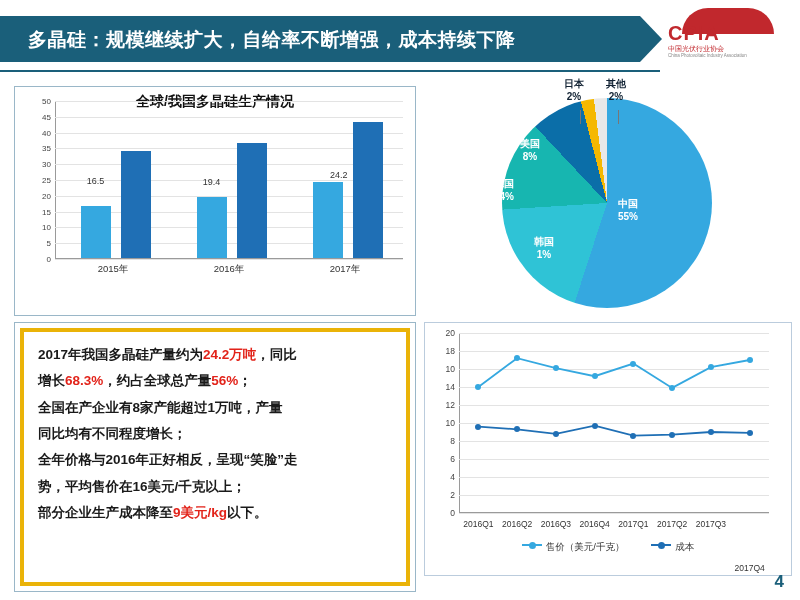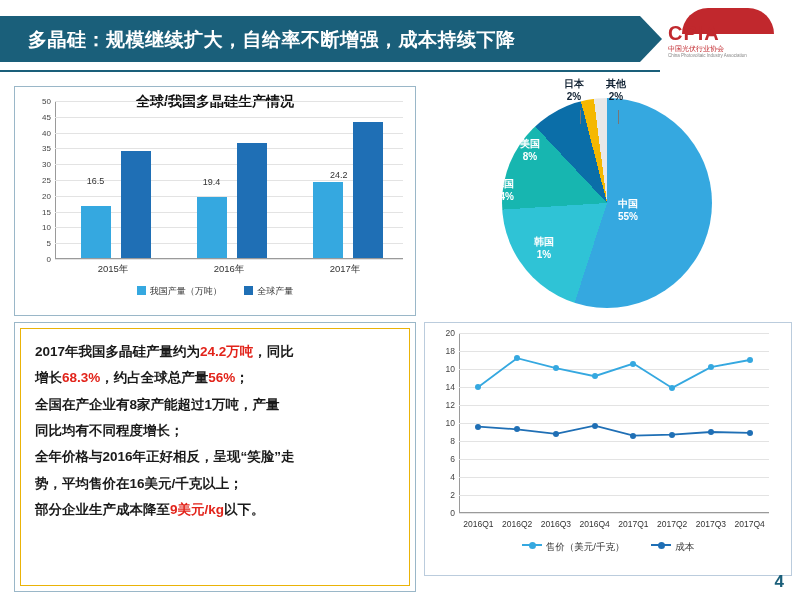--- a/index.html
+++ b/index.html
@@ -100,21 +100,21 @@
       );
   }
   .pie-lbl{position:absolute;font-size:10px;font-weight:bold;text-align:center;line-height:1.25;}
   .pie-lbl.white{color:#fff;}
   .pie-lbl.dark{color:#123;}
   .pie-lead{position:absolute;background:#777;}
 
   
   #text-panel{left:14px;top:322px;width:400px;height:268px;}
   .tb-inner{
-    position:absolute;inset:5px;border:1px solid #eab308;padding:10px 8px 0 14px;
+    position:absolute;inset:5px;border:4px solid #eab308;padding:10px 8px 0 14px;
     box-sizing:border-box;
   }
   .tb-line{
     font-size:13.5px;color:#1a1a1a;line-height:1.95;white-space:nowrap;font-weight:bold;
   }
   .hl{color:#e2231a;}
 
   
   #line-panel{left:424px;top:322px;width:366px;height:252px;border:1px solid #bcd;}
   .lc-plot{position:absolute;left:34px;top:10px;width:310px;height:180px;}
@@ -192,28 +192,20 @@
         <div class="bar cn" style="left: 25.52px; width: 30px; height: 52.14px;"></div>
         <div class="bar gl" style="left: 65.52px; width: 30px; height: 107.44px;"></div>
         <div class="bar-val" style="left: 20.52px; top: 75px;">16.5</div>
         <div class="bar cn" style="left: 141.52px; width: 30px; height: 61.304px;"></div>
         <div class="bar gl" style="left: 181.52px; width: 30px; height: 115.34px;"></div>
         <div class="bar-val" style="left: 136.52px; top: 76px;">19.4</div>
         <div class="bar cn" style="left: 257.52px; width: 30px; height: 76.472px;"></div>
         <div class="bar gl" style="left: 297.52px; width: 30px; height: 135.88px;"></div>
         <div class="bar-val" style="left: 252.52px; top: 68.528px; text-align: right;">24.2</div>
       </div>
-    <div class="bar-legend">
-      <span class="item">
-        <span class="sw cn"></span><span>我国产量（万吨）</span>
-      </span>
-      <span class="item">
-        <span class="sw gl"></span><span>全球产量</span>
-      </span>
-    </div>
   <div class="x-label" style="left: 63px;">2015年</div>
       <div class="x-label" style="left: 179px;">2016年</div>
       <div class="x-label" style="left: 295px;">2017年</div>
     </div>
 
   <div class="panel" id="pie-panel">
     <div class="pie"></div>
     <div id="pie-labels">
         <div class="pie-lbl white" style="left: 188px; top: 118px;"><span>中国</span><br><span>55%</span></div>
         <div class="pie-lbl white" style="left: 104px; top: 156px;"><span>韩国</span><br><span>1%</span></div>
@@ -288,21 +280,21 @@
         <div class="dot cost" style="left: 290.625px; top: 99.9px;"></div>
       </div>
     <div class="lc-x" id="lc-xaxis">
         <span style="left: 19.375px;">2016Q1</span>
         <span style="left: 58.125px;">2016Q2</span>
         <span style="left: 96.875px;">2016Q3</span>
         <span style="left: 135.625px;">2016Q4</span>
         <span style="left: 174.375px;">2017Q1</span>
         <span style="left: 213.125px;">2017Q2</span>
         <span style="left: 251.875px;">2017Q3</span>
-        <span style="left: 290.625px;">2017Q4</span>
+        <span style="left: 290.625px; margin-top: 44px;">2017Q4</span>
       </div>
     <div class="lc-legend">
       <span class="item">
         <span class="ln price"></span><span>售价（美元/千克）</span>
       </span>
       <span class="item">
         <span class="ln cost"></span><span>成本</span>
       </span>
     </div>
   </div>

